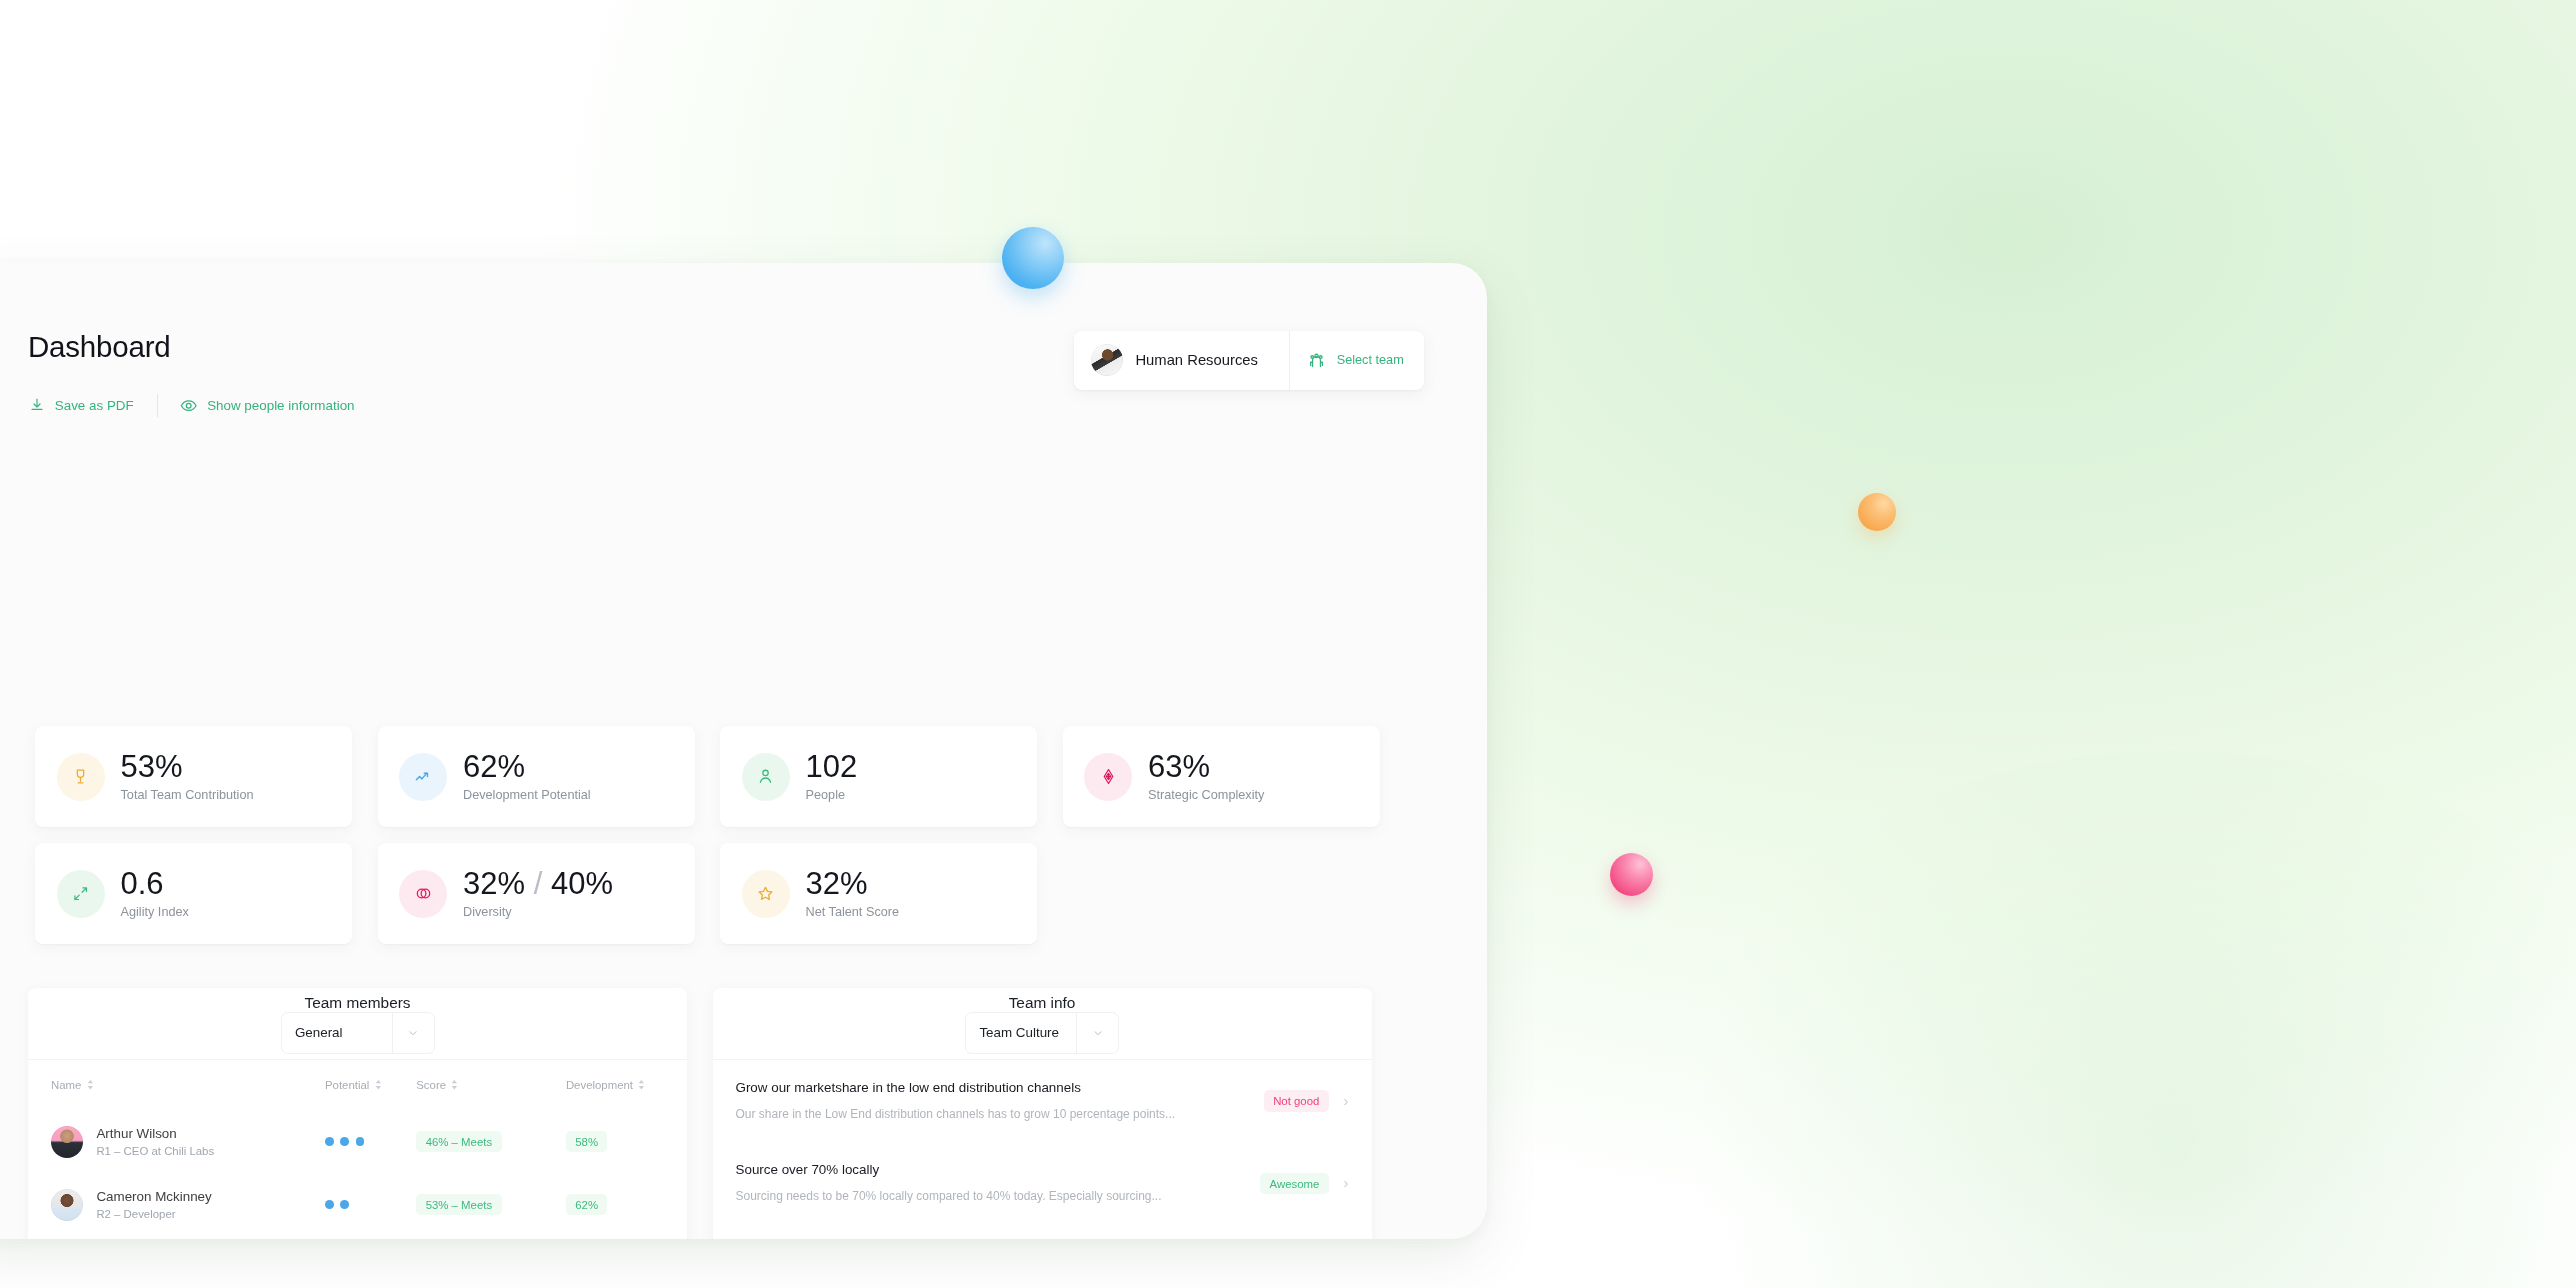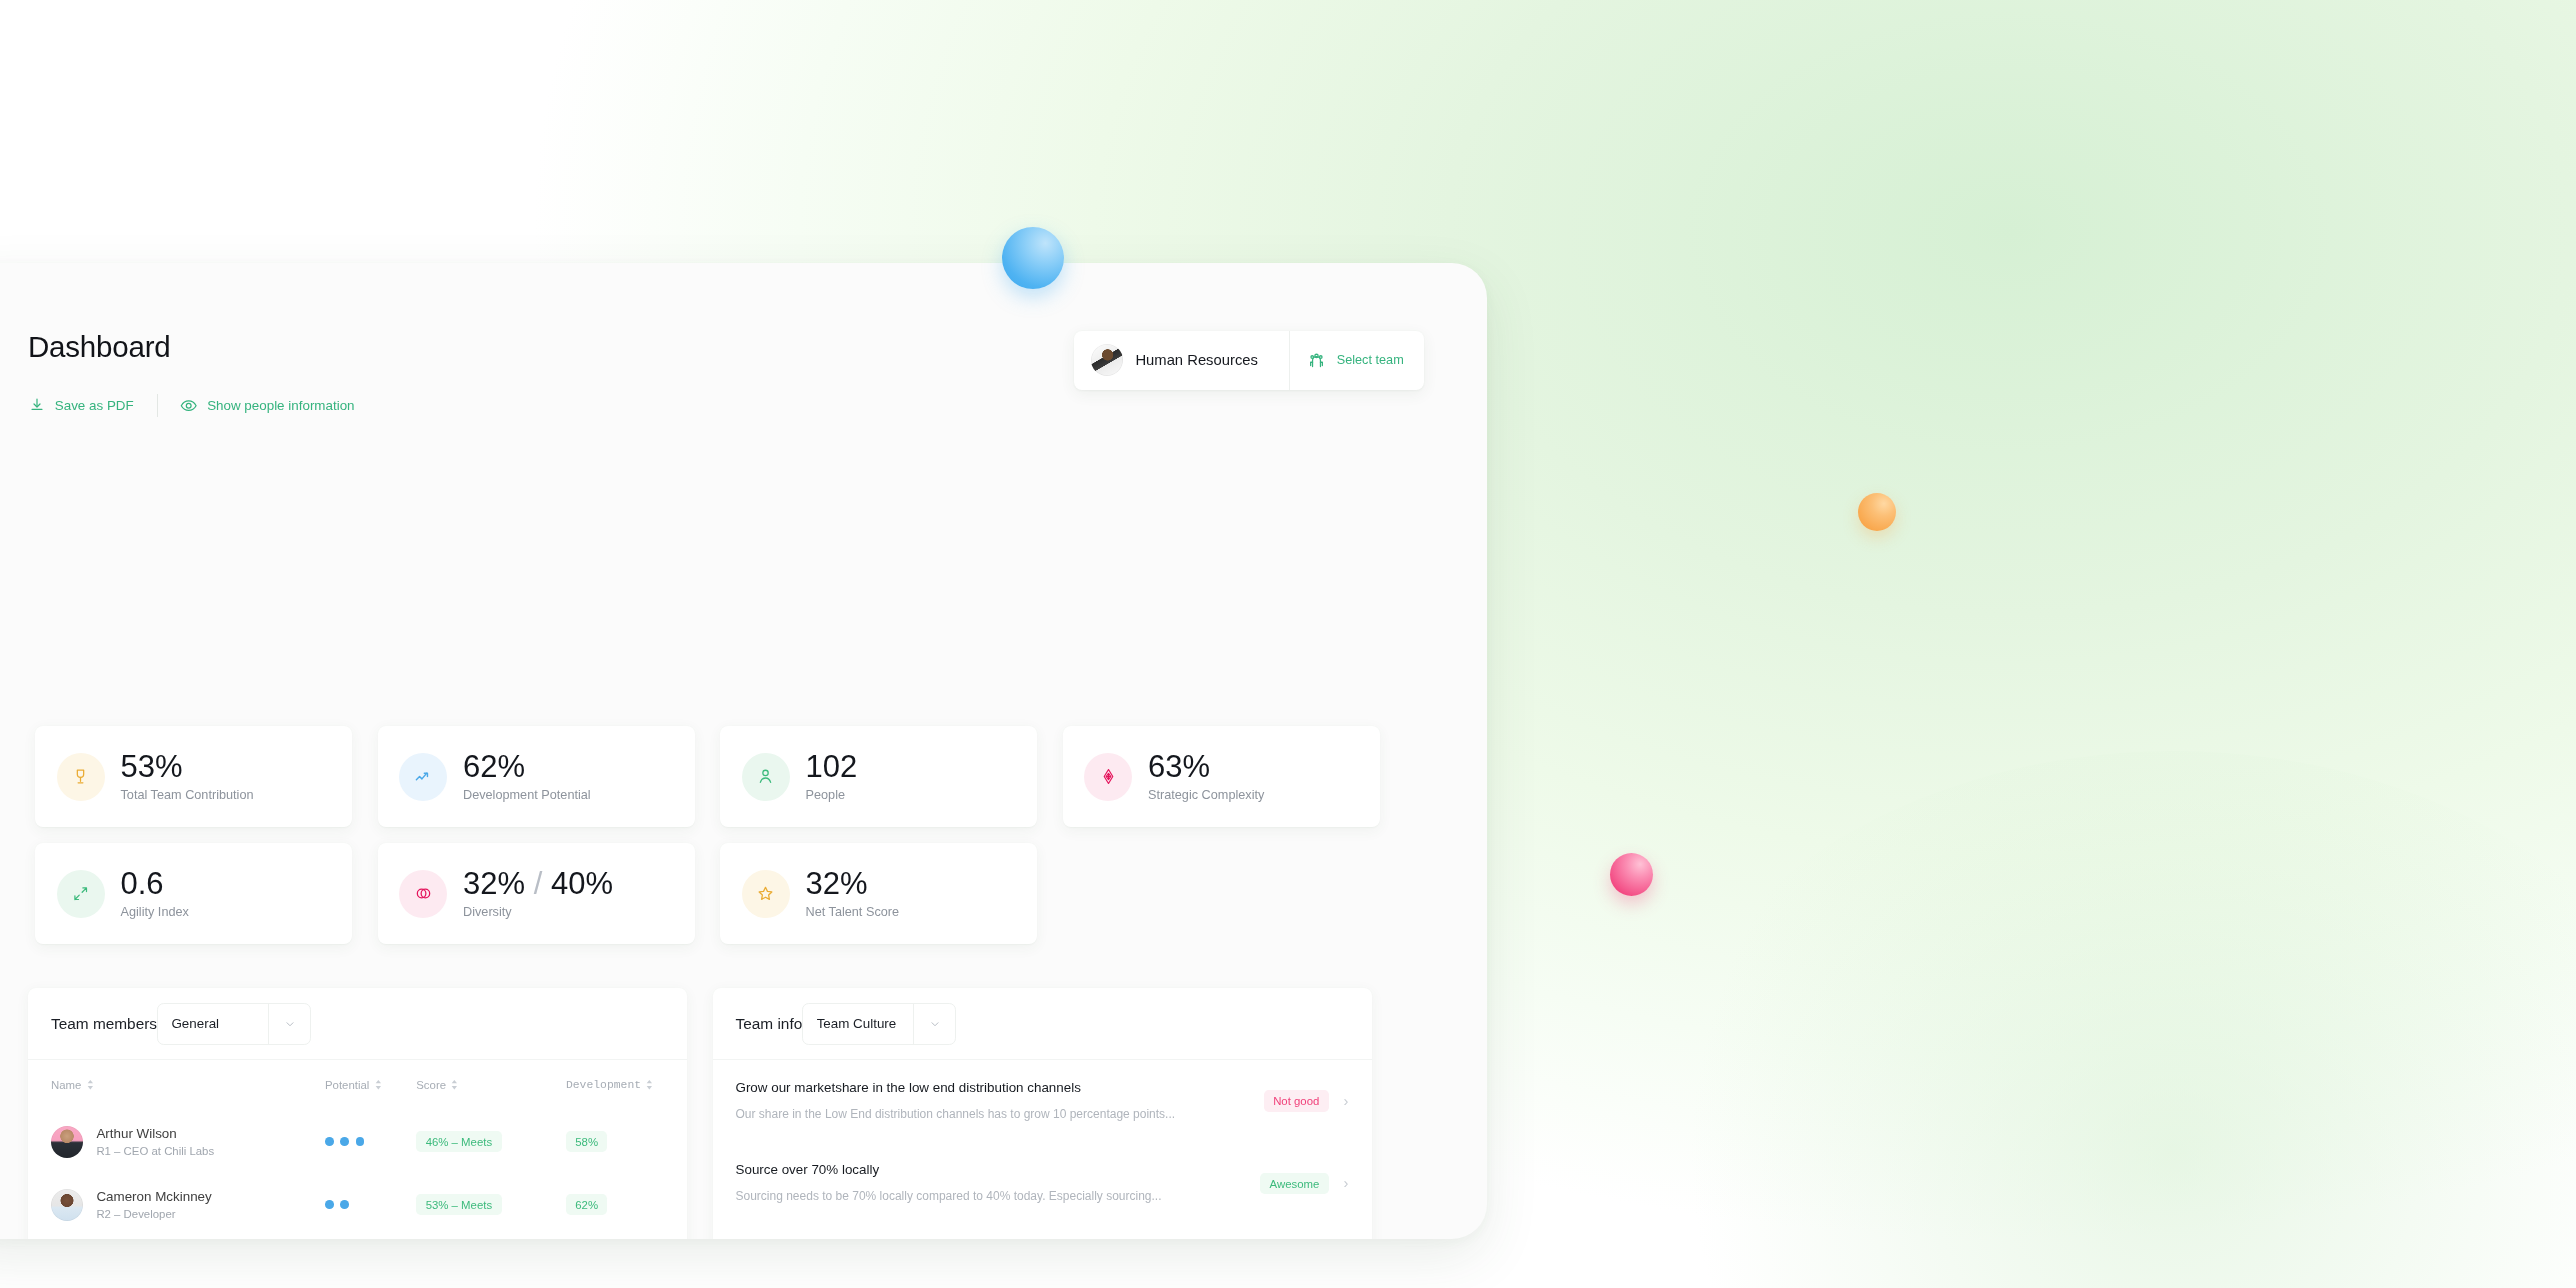--- a/index.html
+++ b/index.html
@@ -149,22 +149,22 @@
     display: flex; gap: 25.5px;
   }
   .card-panel {
     background: #ffffff; border-radius: 8px;
     box-shadow: 0 3.4px 13.4px rgba(60,90,60,0.055), 0 0.7px 1.3px rgba(60,90,60,0.04);
   }
   .panel-left  { width: 659px; height: 517px; }
   .panel-right { width: 659px; height: 517px; }
 
   .panel-head {
-    height: 72px; display: flex; align-items: center; justify-content: flex-start;
-    padding: 0 23px; border-bottom: 0.7px solid #f2f4f3;
+    height: 72px; display: flex; align-items: center; justify-content: center;
+    padding: 0 23px; border-bottom: 0.7px solid #f2f4f3; flex-direction: column;
   }
   .panel-head-title { font-size: 15.4px; color: #1b1f26; }
 
   .dropdown {
     display: flex; align-items: center; justify-content: space-between;
     width: 154px; height: 42px; border: 0.7px solid #eef1ef; border-radius: 6.7px;
     cursor: pointer; background: #fff;
   }
   .dropdown-value { font-size: 13.4px; color: #1b1f26; padding-left: 13.4px; }
   .dropdown-arrow {
@@ -174,21 +174,21 @@
 
   
   .tbl-head {
     display: flex; align-items: center; height: 50px; padding: 0 23px;
     font-size: 11.4px; color: #a7adb5;
   }
   .th { display: flex; align-items: center; gap: 5.4px; }
   .th-name { width: 282px; }
   .th-pot  { width: 94px; }
   .th-score{ width: 154px; }
-  .th-dev  { width: 101px; font-family: Liberation Mono, monospace; }
+  .th-dev  { width: 101px; }
   .sort-ico { display: inline-flex; flex-direction: column; gap: 1.3px; }
 
   .tbl-row {
     display: flex; align-items: center; height: 63px; padding: 0 23px;
   }
   .cell-name { width: 282px; display: flex; align-items: center; gap: 13.4px; }
   .row-avatar {
     width: 32px; height: 32px; border-radius: 50%; flex-shrink: 0;
     box-shadow: inset 0 0 0 0.7px rgba(0,0,0,0.05);
   }

